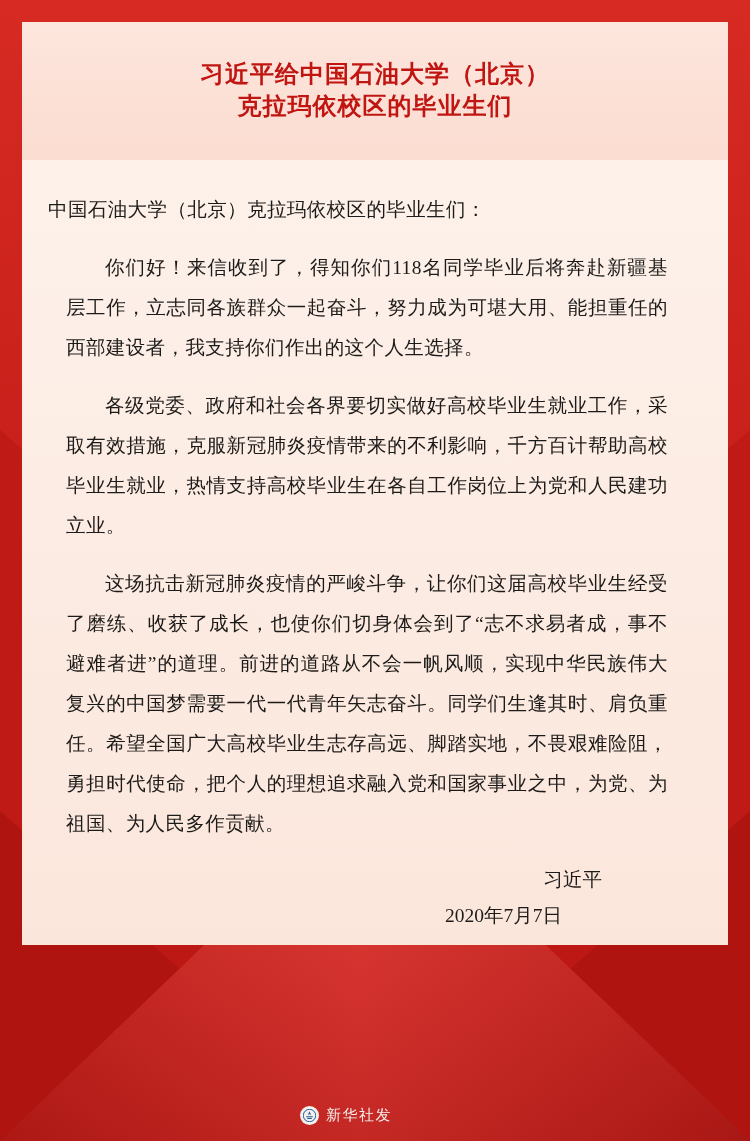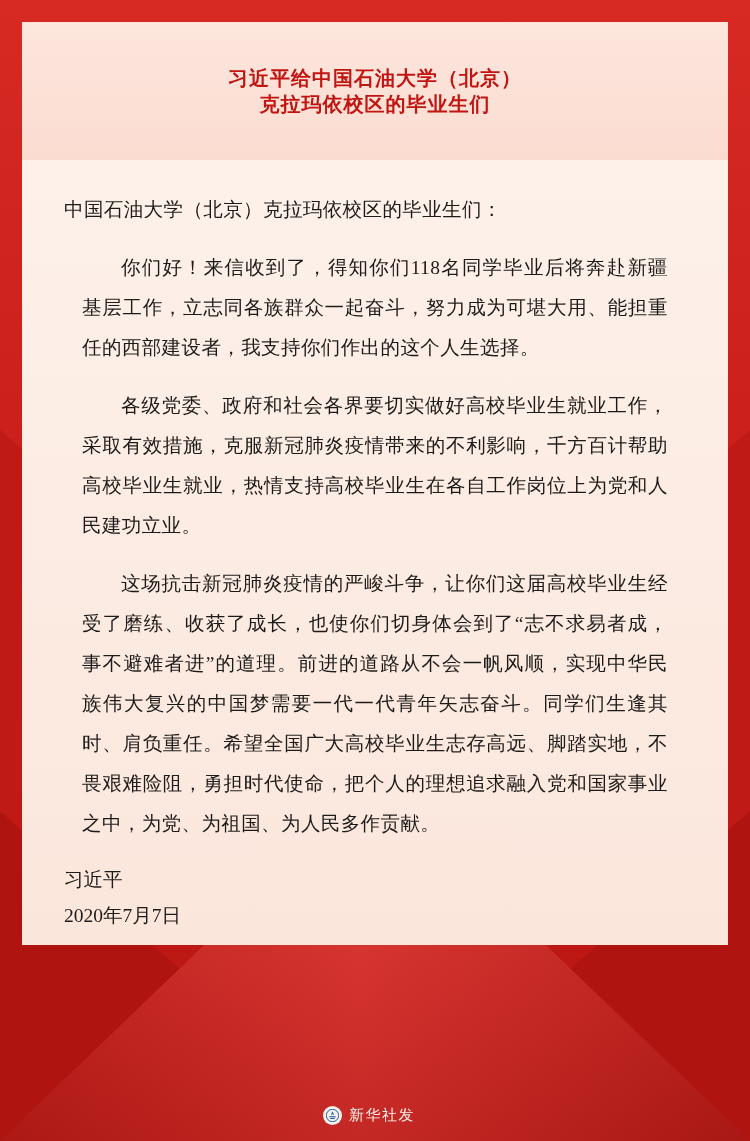--- a/index.html
+++ b/index.html
@@ -85,71 +85,70 @@
     align-items: center;
     justify-content: center;
   }
   .title-wrap {
     text-align: center;
     line-height: 1.32;
   }
   .title-line {
     font-family: "Liberation Serif", "DejaVu Serif", serif;
     font-weight: bold;
-    font-size: 20px;
+    font-size: 24px;
     letter-spacing: 1px;
     color: #c01510;
   }
 
   
   .letter-sheet {
     position: absolute;
     left: 22px; top: 160px;
     width: 706px; height: 785px;
     background: linear-gradient(180deg, #fdf1ea 0%, #fcebe2 55%, #fbe6db 100%);
     box-sizing: border-box;
-    padding: 30px 42px 20px 42px;
+    padding: 30px 42px 20px 26px;
   }
   .letter-body {
     font-family: "Liberation Serif", "DejaVu Serif", serif;
     font-size: 19.5px;
     line-height: 40px;
     color: #1d1b19;
     text-align: justify;
     letter-spacing: 0.4px;
   }
   .salutation {
     margin: 0 0 0 0;
   }
   .para {
     margin: 18px;
     text-indent: 2em;
   }
   .sign-block {
     margin-top: 14px;
-    text-align: left;
+    text-align: right;
     padding-right: 84px;
     font-size: 19.5px;
     line-height: 36px;
     color: #1d1b19;
   }
   .sign-date {
     padding-right: 40px;
   }
 
   
   .footer-mark {
     position: absolute;
     left: 0; bottom: 16px;
     width: 692px;
     display: flex;
     align-items: center;
     justify-content: center;
     gap: 7px;
-    padding-left: 23px;
   }
   .mark-badge {
     width: 19px; height: 19px;
     border-radius: 50%;
     background: #f3f0ea;
     display: flex;
     align-items: center;
     justify-content: center;
   }
   .mark-badge svg { display: block; }

